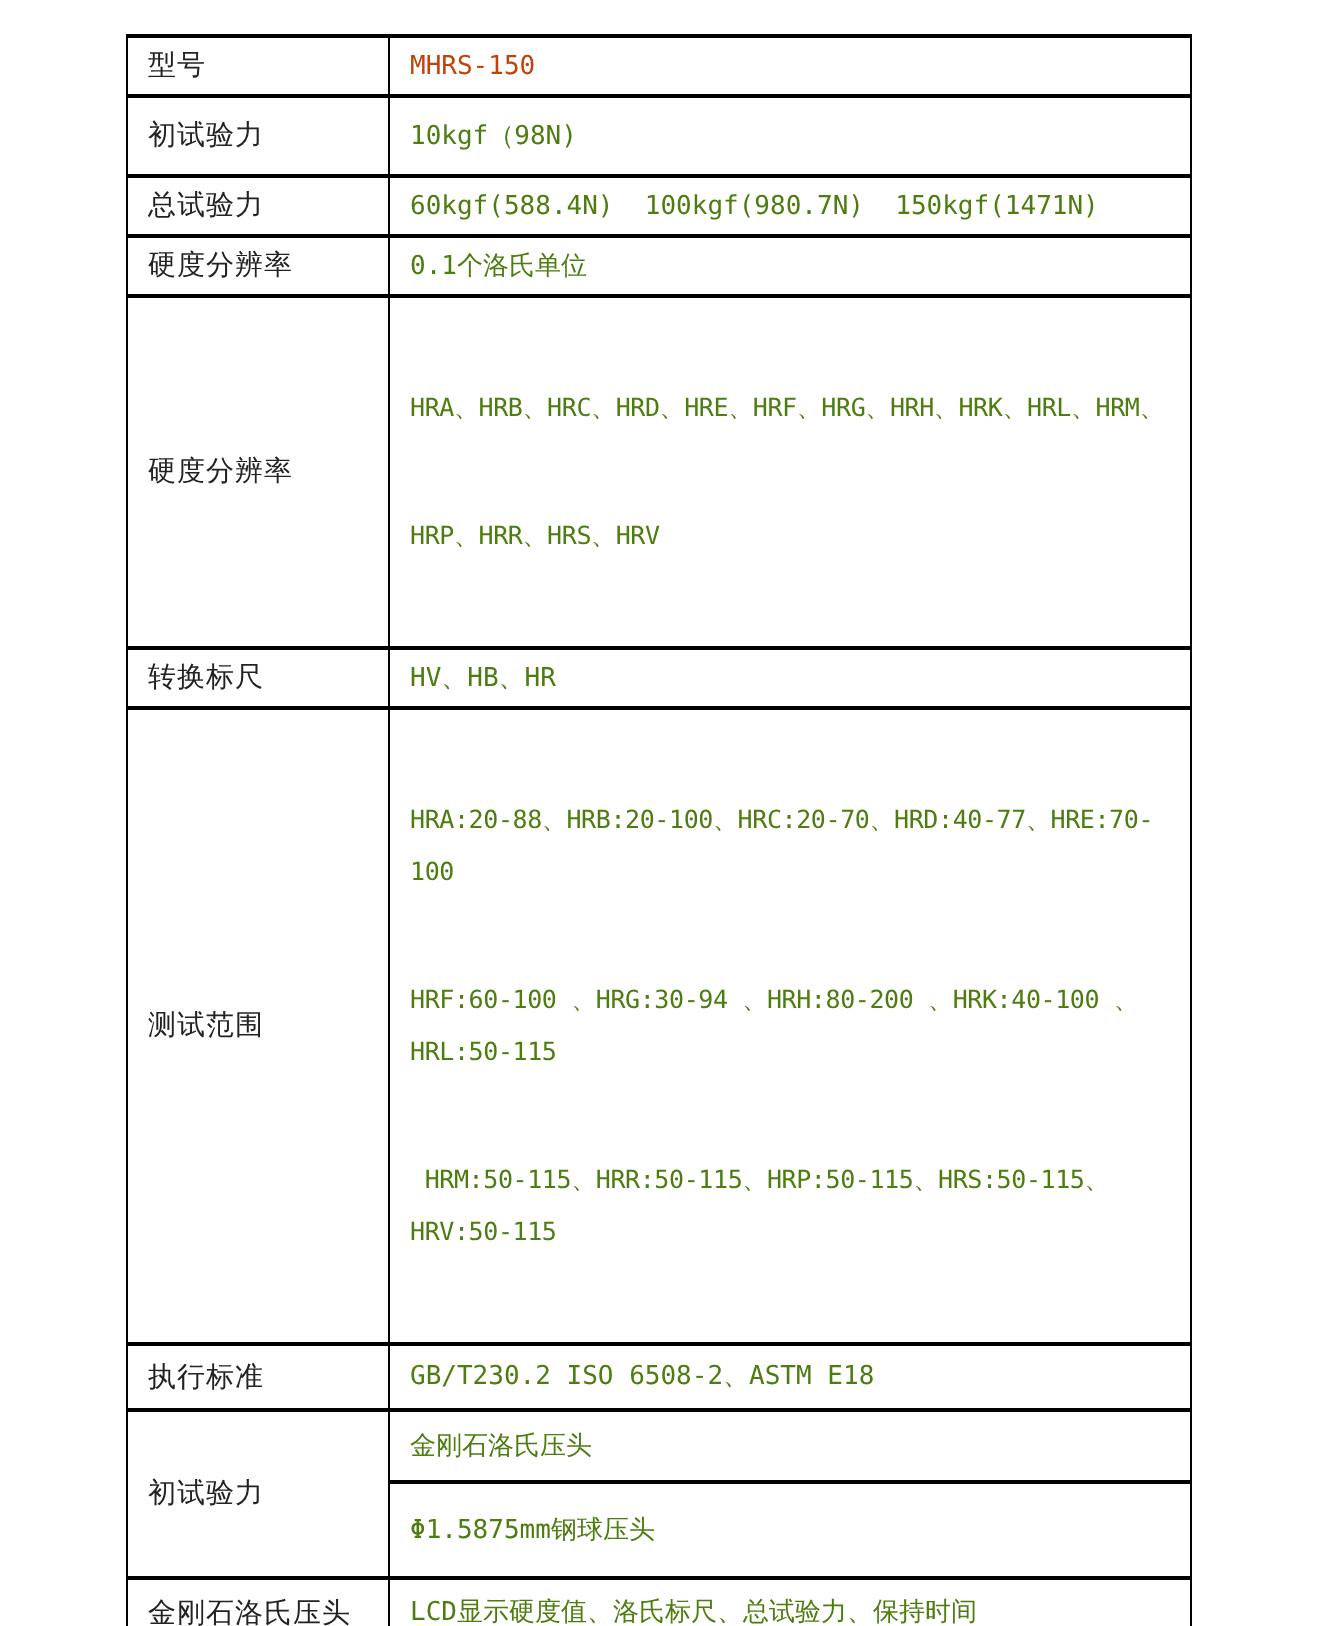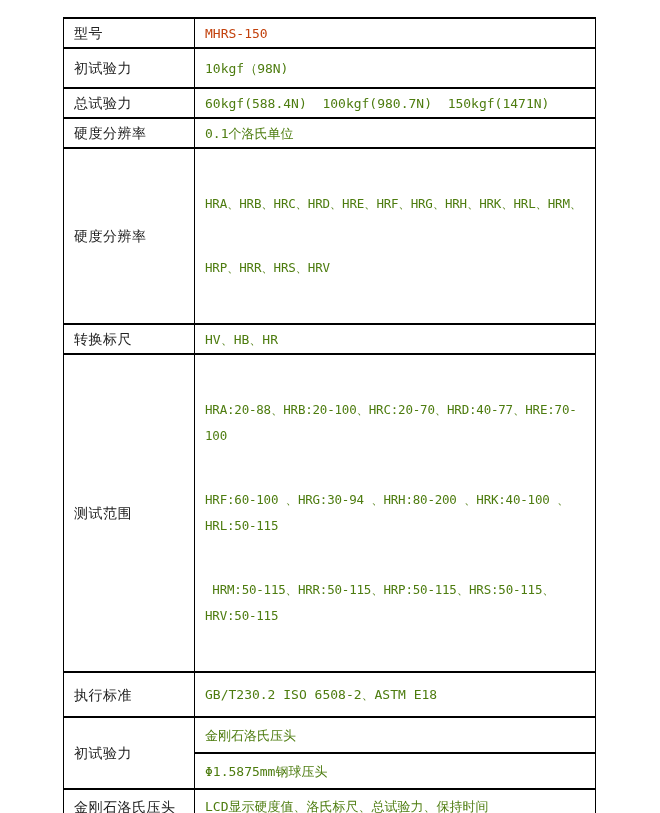--- a/index.html
+++ b/index.html
@@ -86,29 +86,29 @@
       <td class="val">HV、HB、HR</td>
     </tr>
     <tr style="height:83px">
       <td class="lbl">测试范围</td>
       <td class="val">
         <div class="vline">HRA:20-88、HRB:20-100、HRC:20-70、HRD:40-77、HRE:70-100</div>
         <div class="vline">HRF:60-100 、HRG:30-94 、HRH:80-200 、HRK:40-100 、HRL:50-115</div>
         <div class="vline"> HRM:50-115、HRR:50-115、HRP:50-115、HRS:50-115、HRV:50-115</div>
       </td>
     </tr>
-    <tr style="height:45px">
+    <tr style="height:33px">
       <td class="lbl">执行标准</td>
       <td class="val">GB/T230.2 ISO 6508-2、ASTM E18</td>
     </tr>
     <tr style="height:36px">
       <td class="lbl" rowspan="2">初试验力</td>
       <td class="val">金刚石洛氏压头</td>
     </tr>
-    <tr style="height:36px">
+    <tr style="height:48px">
       <td class="val">Φ1.5875mm钢球压头</td>
     </tr>
     <tr style="height:35px">
       <td class="lbl">金刚石洛氏压头</td>
       <td class="val">LCD显示硬度值、洛氏标尺、总试验力、保持时间</td>
     </tr>
     <tr style="height:33px">
       <td class="lbl">数据输出</td>
       <td class="val">内置打印机，RS232通讯接口</td>
     </tr>

